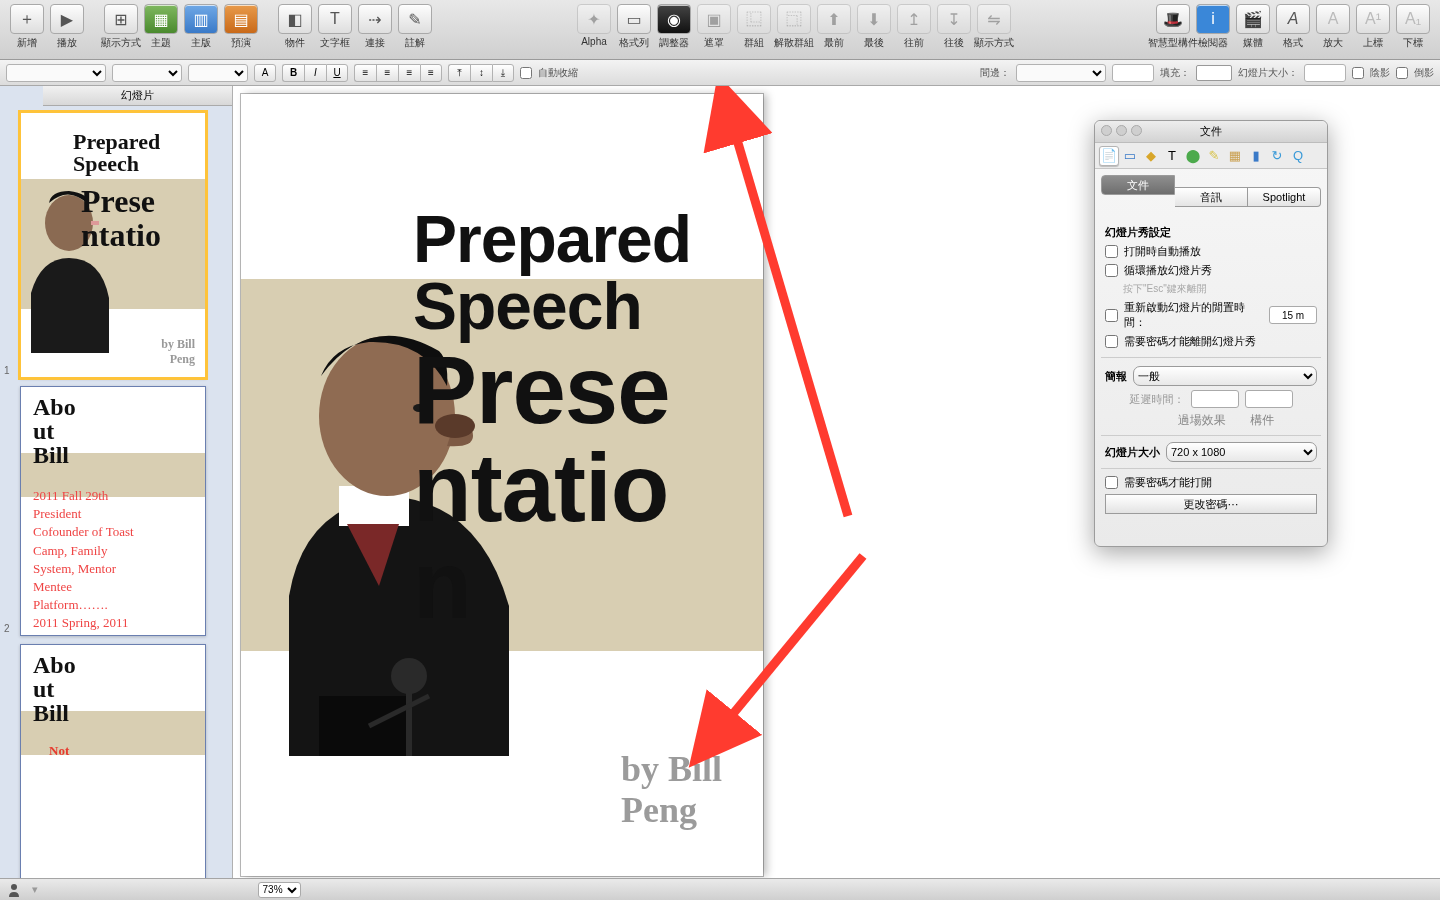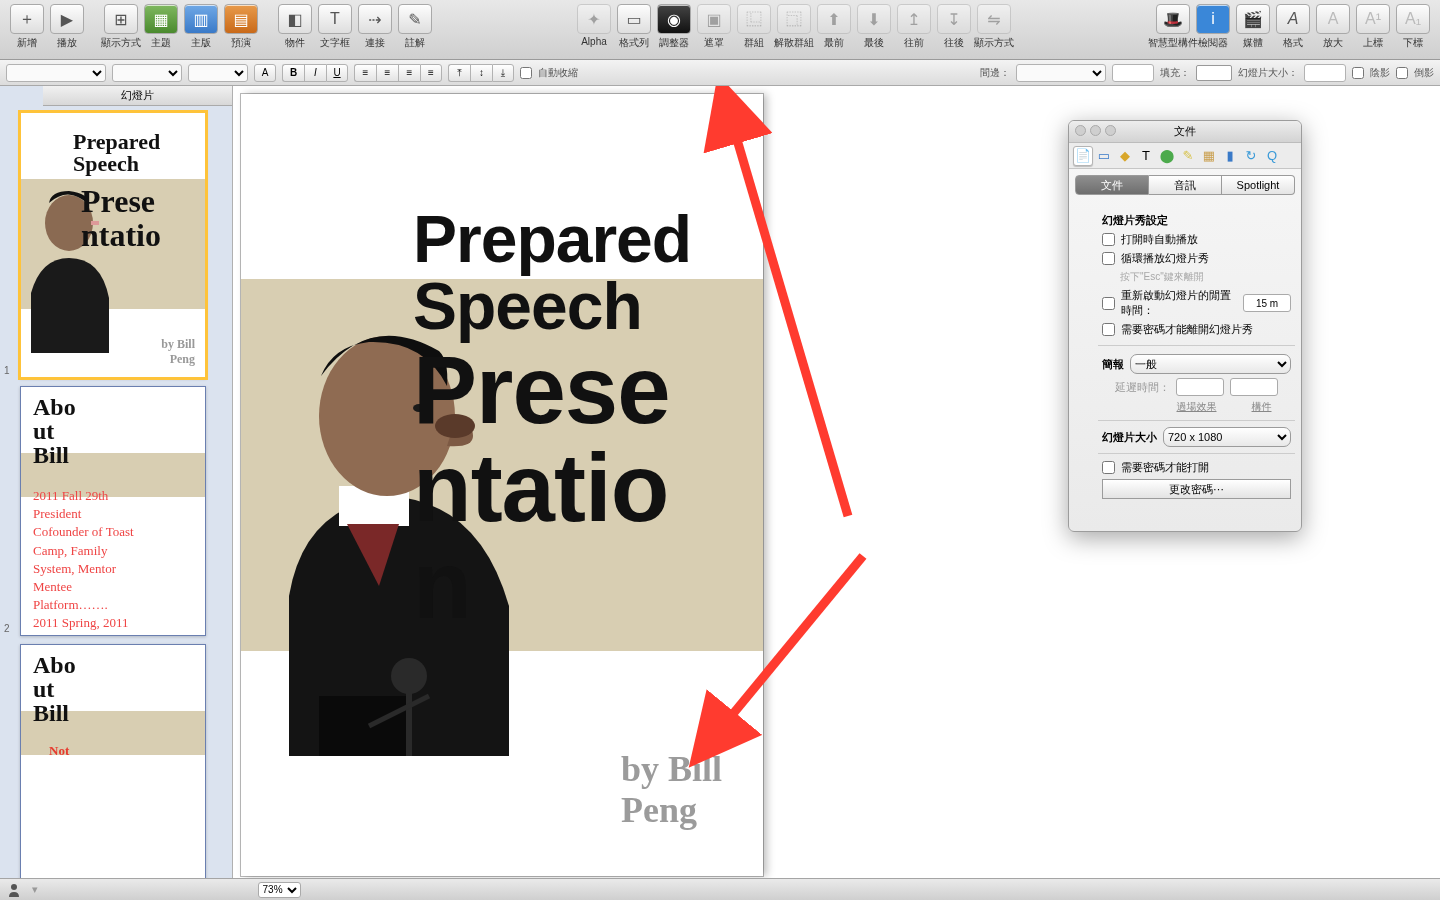--- a/index.html
+++ b/index.html
@@ -40,42 +40,42 @@
 .slide-shadow { position:absolute; left:8px; top:8px; width:522px; height:782px; background:#fff; box-shadow: 4px 0 8px rgba(0,0,0,0.25), 0 0 0 1px #bbb;}
 .slide-band { position:absolute; left:0; right:0; top:185px; height:372px; background:#d8ceb2;}
 .speaker2 { position:absolute; left:8px; top:202px; width:290px; height:460px;}
 .slide-title { position:absolute; left:172px; top:112px; font-family: "Helvetica Neue", Arial; font-weight:700; font-size:66px; letter-spacing:-1px; line-height:1.02; color:#111;}
 .slide-title .line2 { font-size:96px;}
 .slide-by { position:absolute; left:380px; top:655px; font-family:"Helvetica Neue"; font-weight:600; font-size:36px; color:#9b9b9b; line-height:1.15;}
 
 .statusbar { position:absolute; left:0; right:0; bottom:0; height:22px; background:linear-gradient(#eaeaea,#cfcfcf); border-top:1px solid #a5a5a5; display:flex; align-items:center; padding:0 6px; font-size:11px; gap:10px;}
 .zoom-sel { height:16px; border:1px solid #aaa; border-radius:3px; background:#fff; font-size:10px;}
 
-.inspector { position:absolute; right:138px; top:120px; width:234px; background:linear-gradient(#f7f7f7,#eaeaea); border:1px solid #9c9c9c; border-radius:6px; box-shadow:0 6px 24px rgba(0,0,0,0.35); font-size:11px;}
+.inspector { position:absolute; right:112px; top:120px; width:234px; background:linear-gradient(#f7f7f7,#eaeaea); border:1px solid #9c9c9c; border-radius:6px; box-shadow:0 6px 24px rgba(0,0,0,0.35); font-size:11px;}
 .insp-titlebar { height:22px; display:flex; align-items:center; justify-content:center; background:linear-gradient(#ededed,#d3d3d3); border-radius:6px 6px 0 0; border-bottom:1px solid #bcbcbc; position:relative;}
 .traffic { position:absolute; left:6px; top:4px; display:flex; gap:4px;}
 .tl { width:11px; height:11px; border-radius:50%; background:#cfcfcf; border:1px solid #aaa;}
 .insp-tabs { height:26px; background:#ececec; border-bottom:1px solid #c6c6c6; display:flex; align-items:center; gap:1px; padding:0 4px;}
 .insp-tab-icon { width:20px; height:20px; border-radius:3px; display:flex; align-items:center; justify-content:center; font-size:13px;}
 .insp-tab-icon.sel { background:#fff; border:1px solid #b4b4b4; box-shadow:0 1px 1px rgba(0,0,0,0.2);}
 .seg { display:flex; margin:6px; }
 .seg-btn { flex:1; height:20px; background:linear-gradient(#fff,#e4e4e4); border:1px solid #9b9b9b; font-size:11px; display:flex;align-items:center;justify-content:center;}
 .seg-btn.active { background:linear-gradient(#8f8f8f,#6e6e6e); color:#fff;}
 .seg-btn:first-child{border-radius:4px 0 0 4px;}
 .seg-btn:last-child{border-radius:0 4px 4px 0; border-left:none;}
-.seg-btn:not(:first-child){border-left:none;}
-.insp-body { padding:4px 10px 28px;margin-left:23px;}
+.seg-btn:not(:first-child){border-left:none;margin-top:12px;}
+.insp-body { padding:4px 10px 28px;}
 .insp-row { display:flex; align-items:center; margin:4px 0; gap:6px;}
 .insp-row label { font-size:11px;}
 .insp-hint { font-size:10px; color:#a8a8a8; padding-left:18px;}
 .insp-sec { font-weight:bold; margin-top:8px; font-size:11px;}
 .insp-input { height:18px; border:1px solid #aaa; border-radius:3px; background:#fff; font-size:10px; text-align:center; width:48px;}
 .insp-sel { height:20px; border:1px solid #9b9b9b; border-radius:7px; background:linear-gradient(#fff,#e8e8e8); font-size:11px; flex:1;}
 .insp-btn { height:20px; border:1px solid #9b9b9b; border-radius:0; background:linear-gradient(#fff,#e3e3e3); font-size:11px; width:100%;}
-.sublbl { font-size:10px; color:#888; text-align:center; flex:1;text-decoration:underline;}
+.sublbl { font-size:12px; color:#888; flex:1;}
 
 .t-txt { position:absolute; font-family:"Helvetica Neue"; color:#111;}
 
 .st-icon { width:16px; height:16px;}
 </style>
 </head>
 <body>
 
 <div class="toolbar">
   <div class="tb-group">

